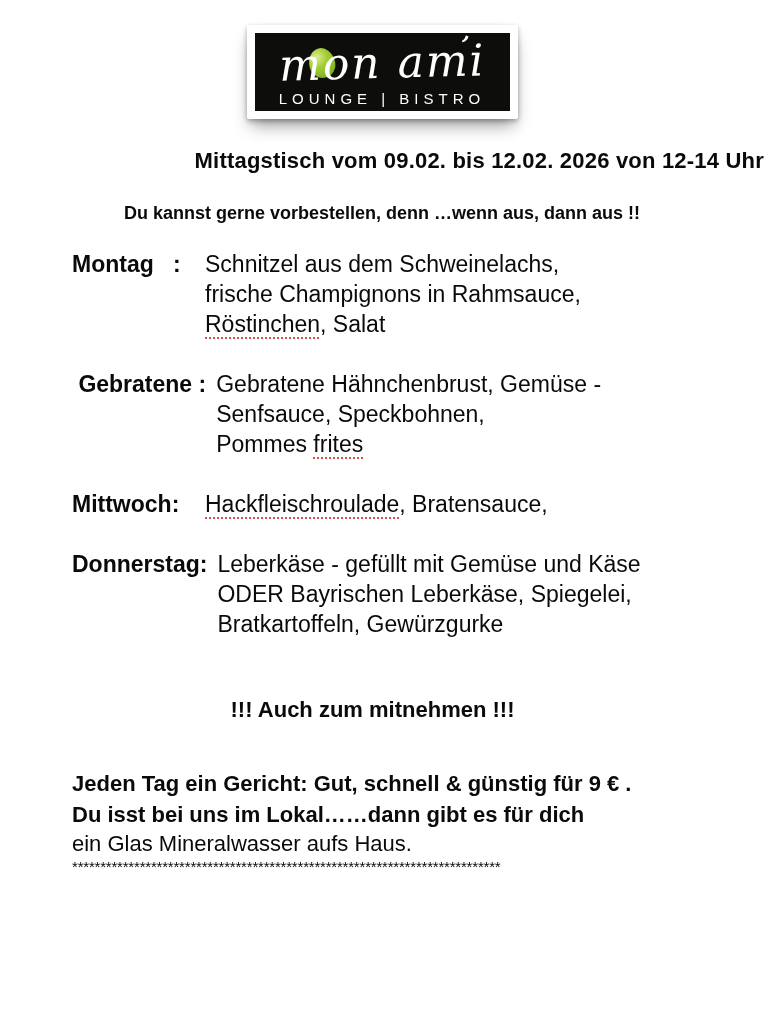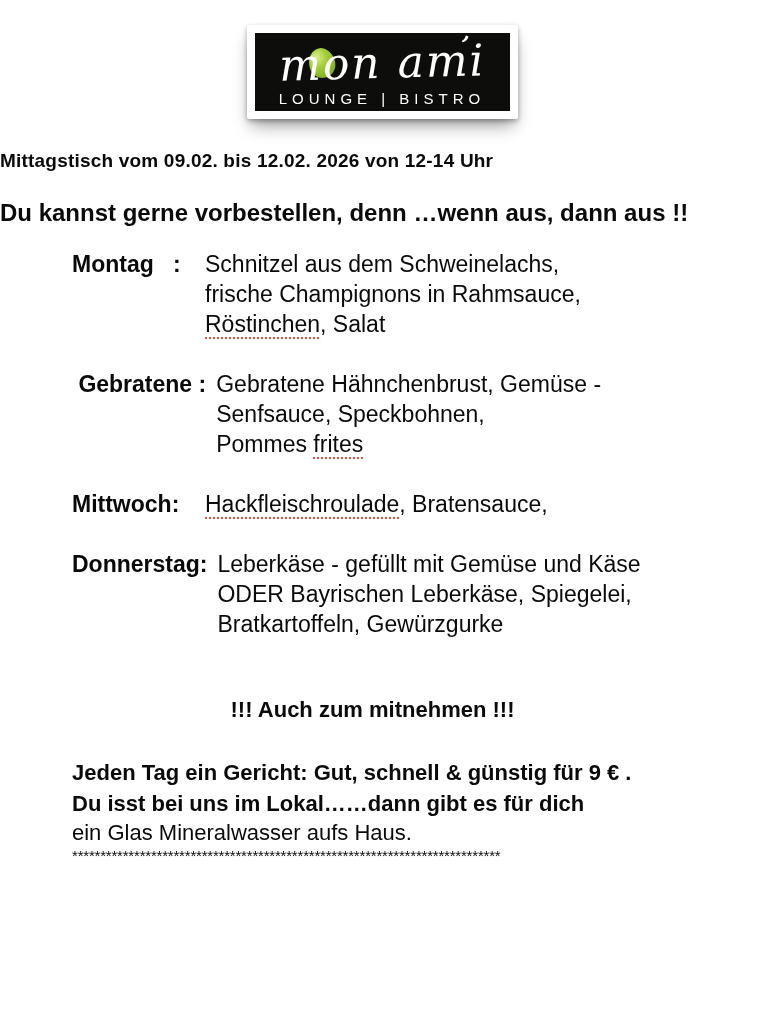--- a/index.html
+++ b/index.html
@@ -62,28 +62,29 @@
     margin-top: 1px;
     color: #ffffff;
     font-size: 15px;
     letter-spacing: 5px;
     white-space: pre;
   }
 
   
   .title {
     margin-top: 29px;
-    text-align: left;
-    font-size: 19px; font-weight: bold;
+    text-align: right;
+    font-size: 22px; font-weight: bold;
     line-height: 26px;
     letter-spacing: 0.2px;
   }
   .note {
     margin-top: 28px;
-    font-size: 24px; font-weight: bold;
+    text-align: center;
+    font-size: 18px; font-weight: bold;
     line-height: 22px;
   }
 
   
   .menu { margin-top: 25px; padding-left: 72px; padding-right: 36px; }
   .day { display: flex; margin-bottom: 30px; }
   .day-label {
     font-weight: bold;
     font-size: 23px; line-height: 30px;
     white-space: pre;
@@ -97,21 +98,21 @@
   }
 
   
   .takeaway {
     margin-top: 56px;
     text-align: center;
     font-size: 22px; font-weight: bold;
     line-height: 30px;
     padding-right: 19px;
   }
-  .footer { margin-top: 32px; padding-left: 72px; padding-right: 36px; }
+  .footer { margin-top: 43px; padding-left: 72px; padding-right: 36px; }
   .footer-bold { font-size: 22px; font-weight: bold; line-height: 31px; }
   .footer-regular { font-size: 22px; font-weight: normal; line-height: 28px; }
   .stars {
     font-size: 15px;
     letter-spacing: -0.2px;
     line-height: 18px;
     white-space: nowrap;
   }
 </style>
 </head>

